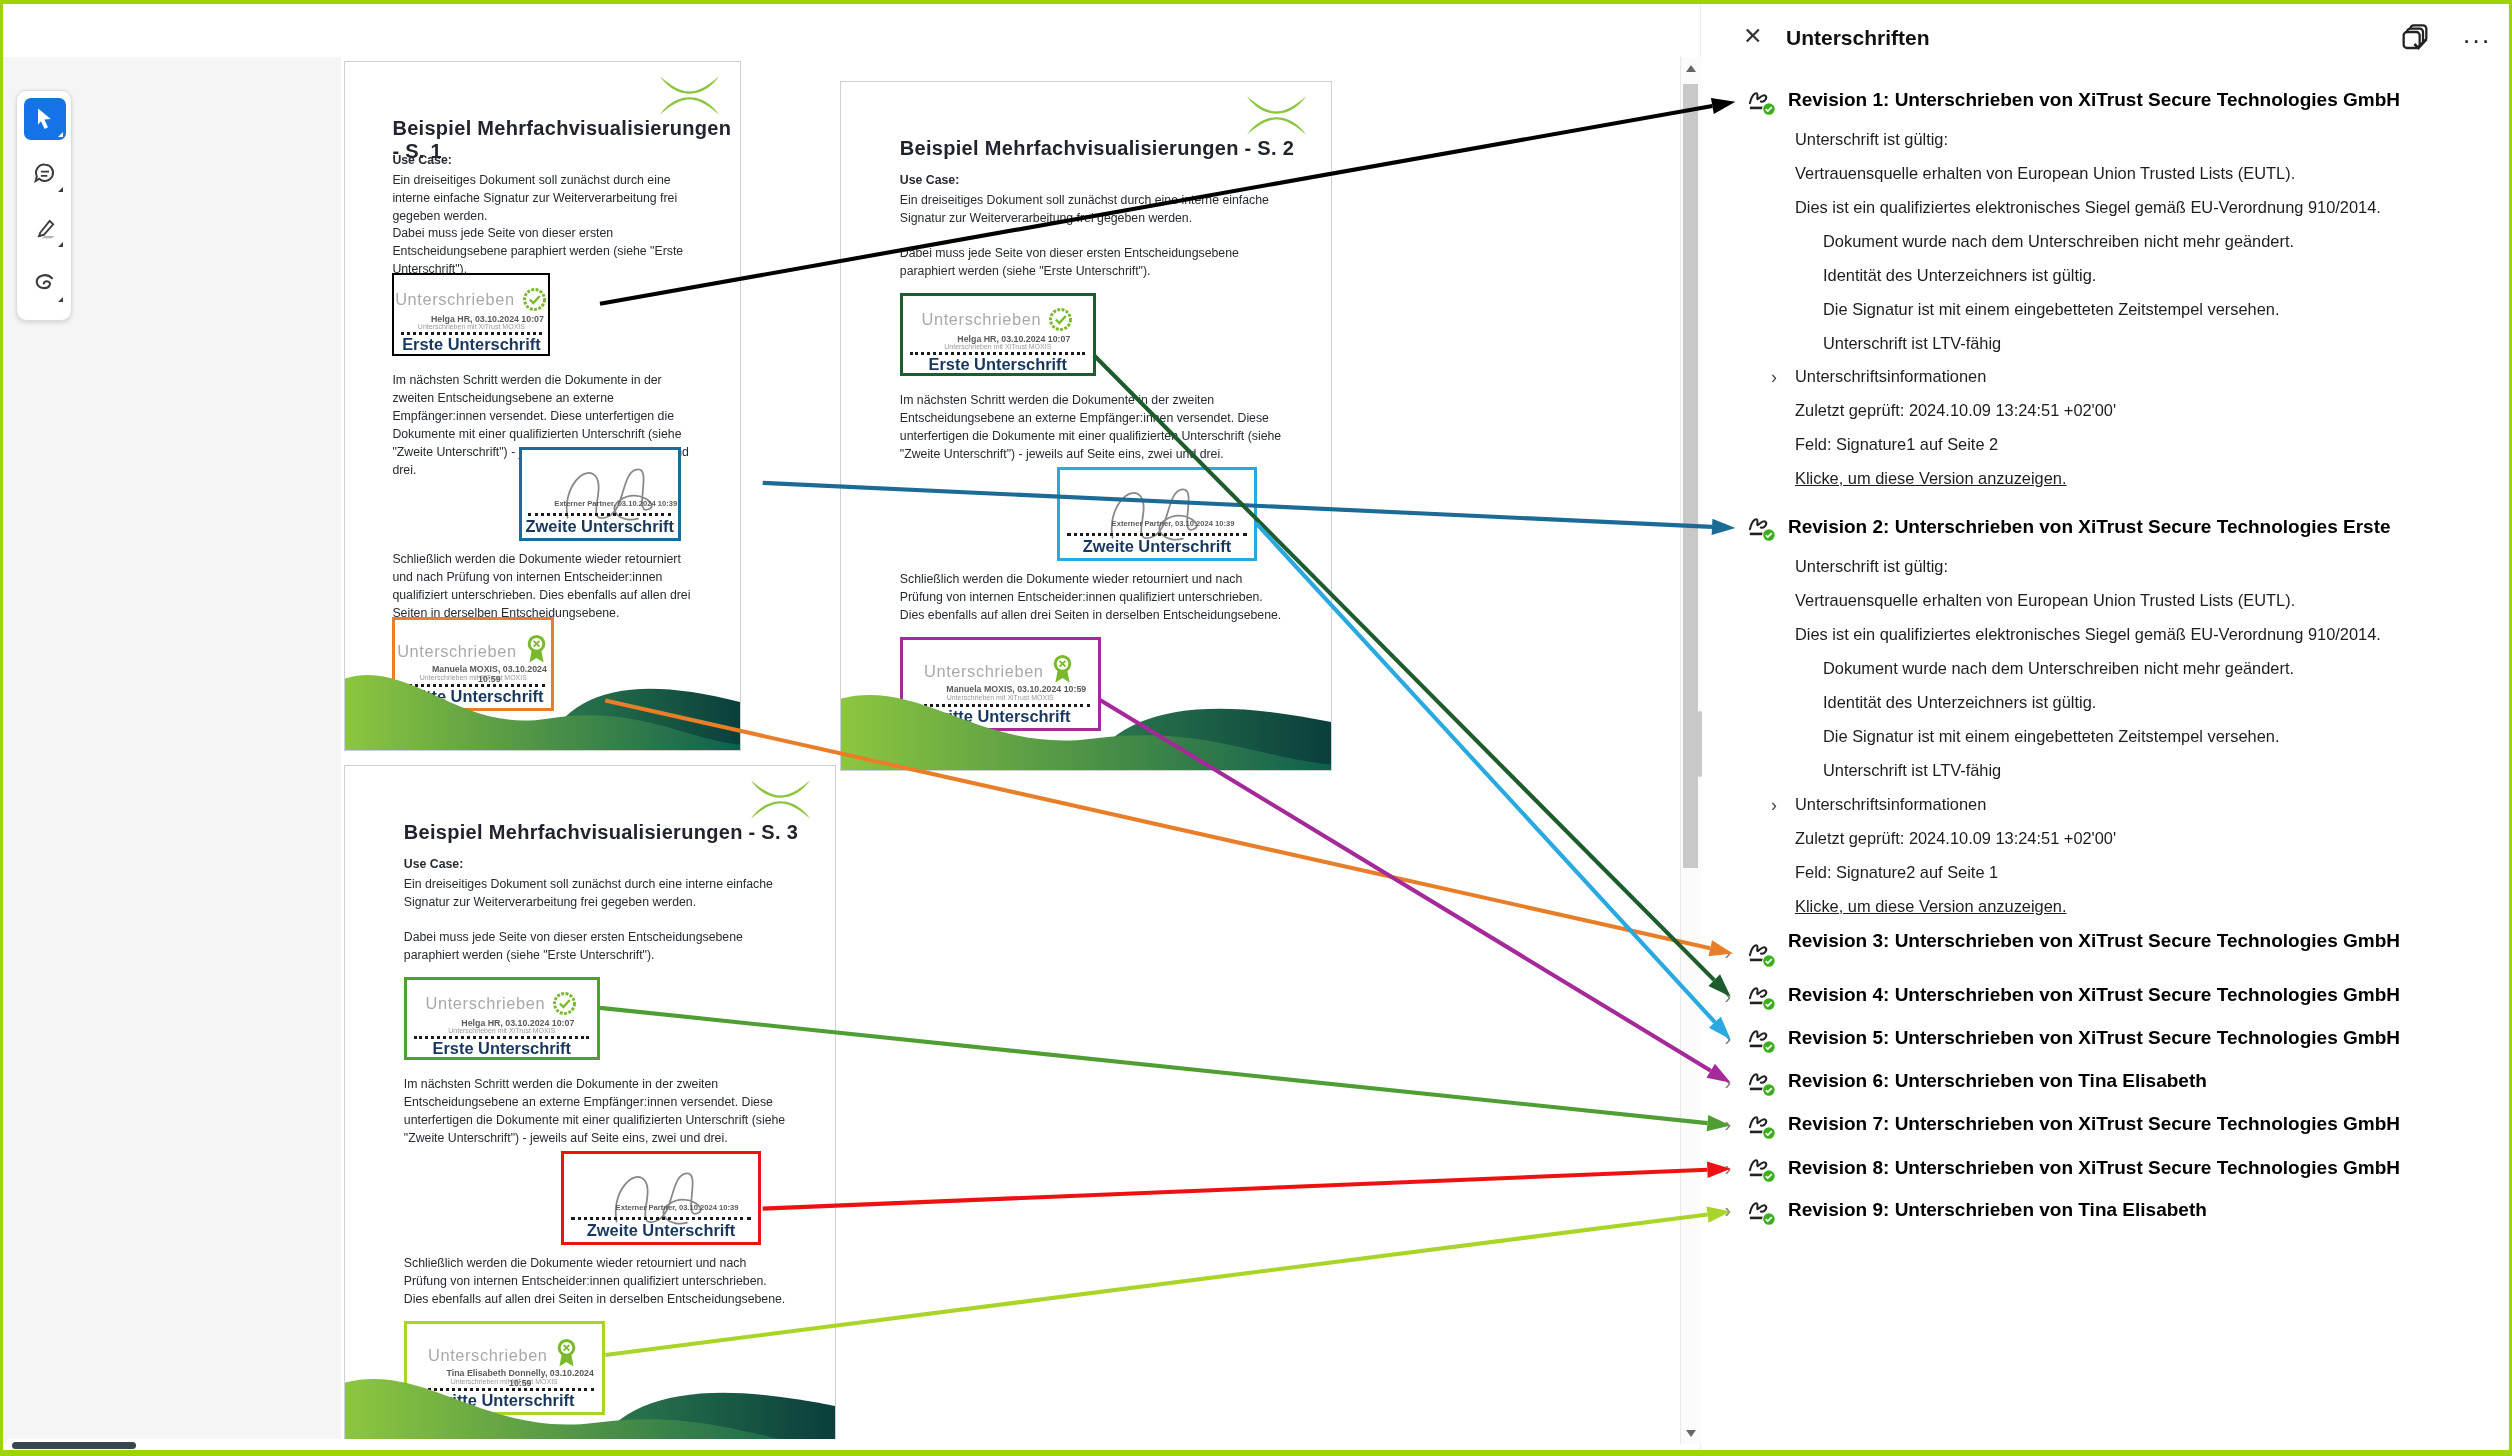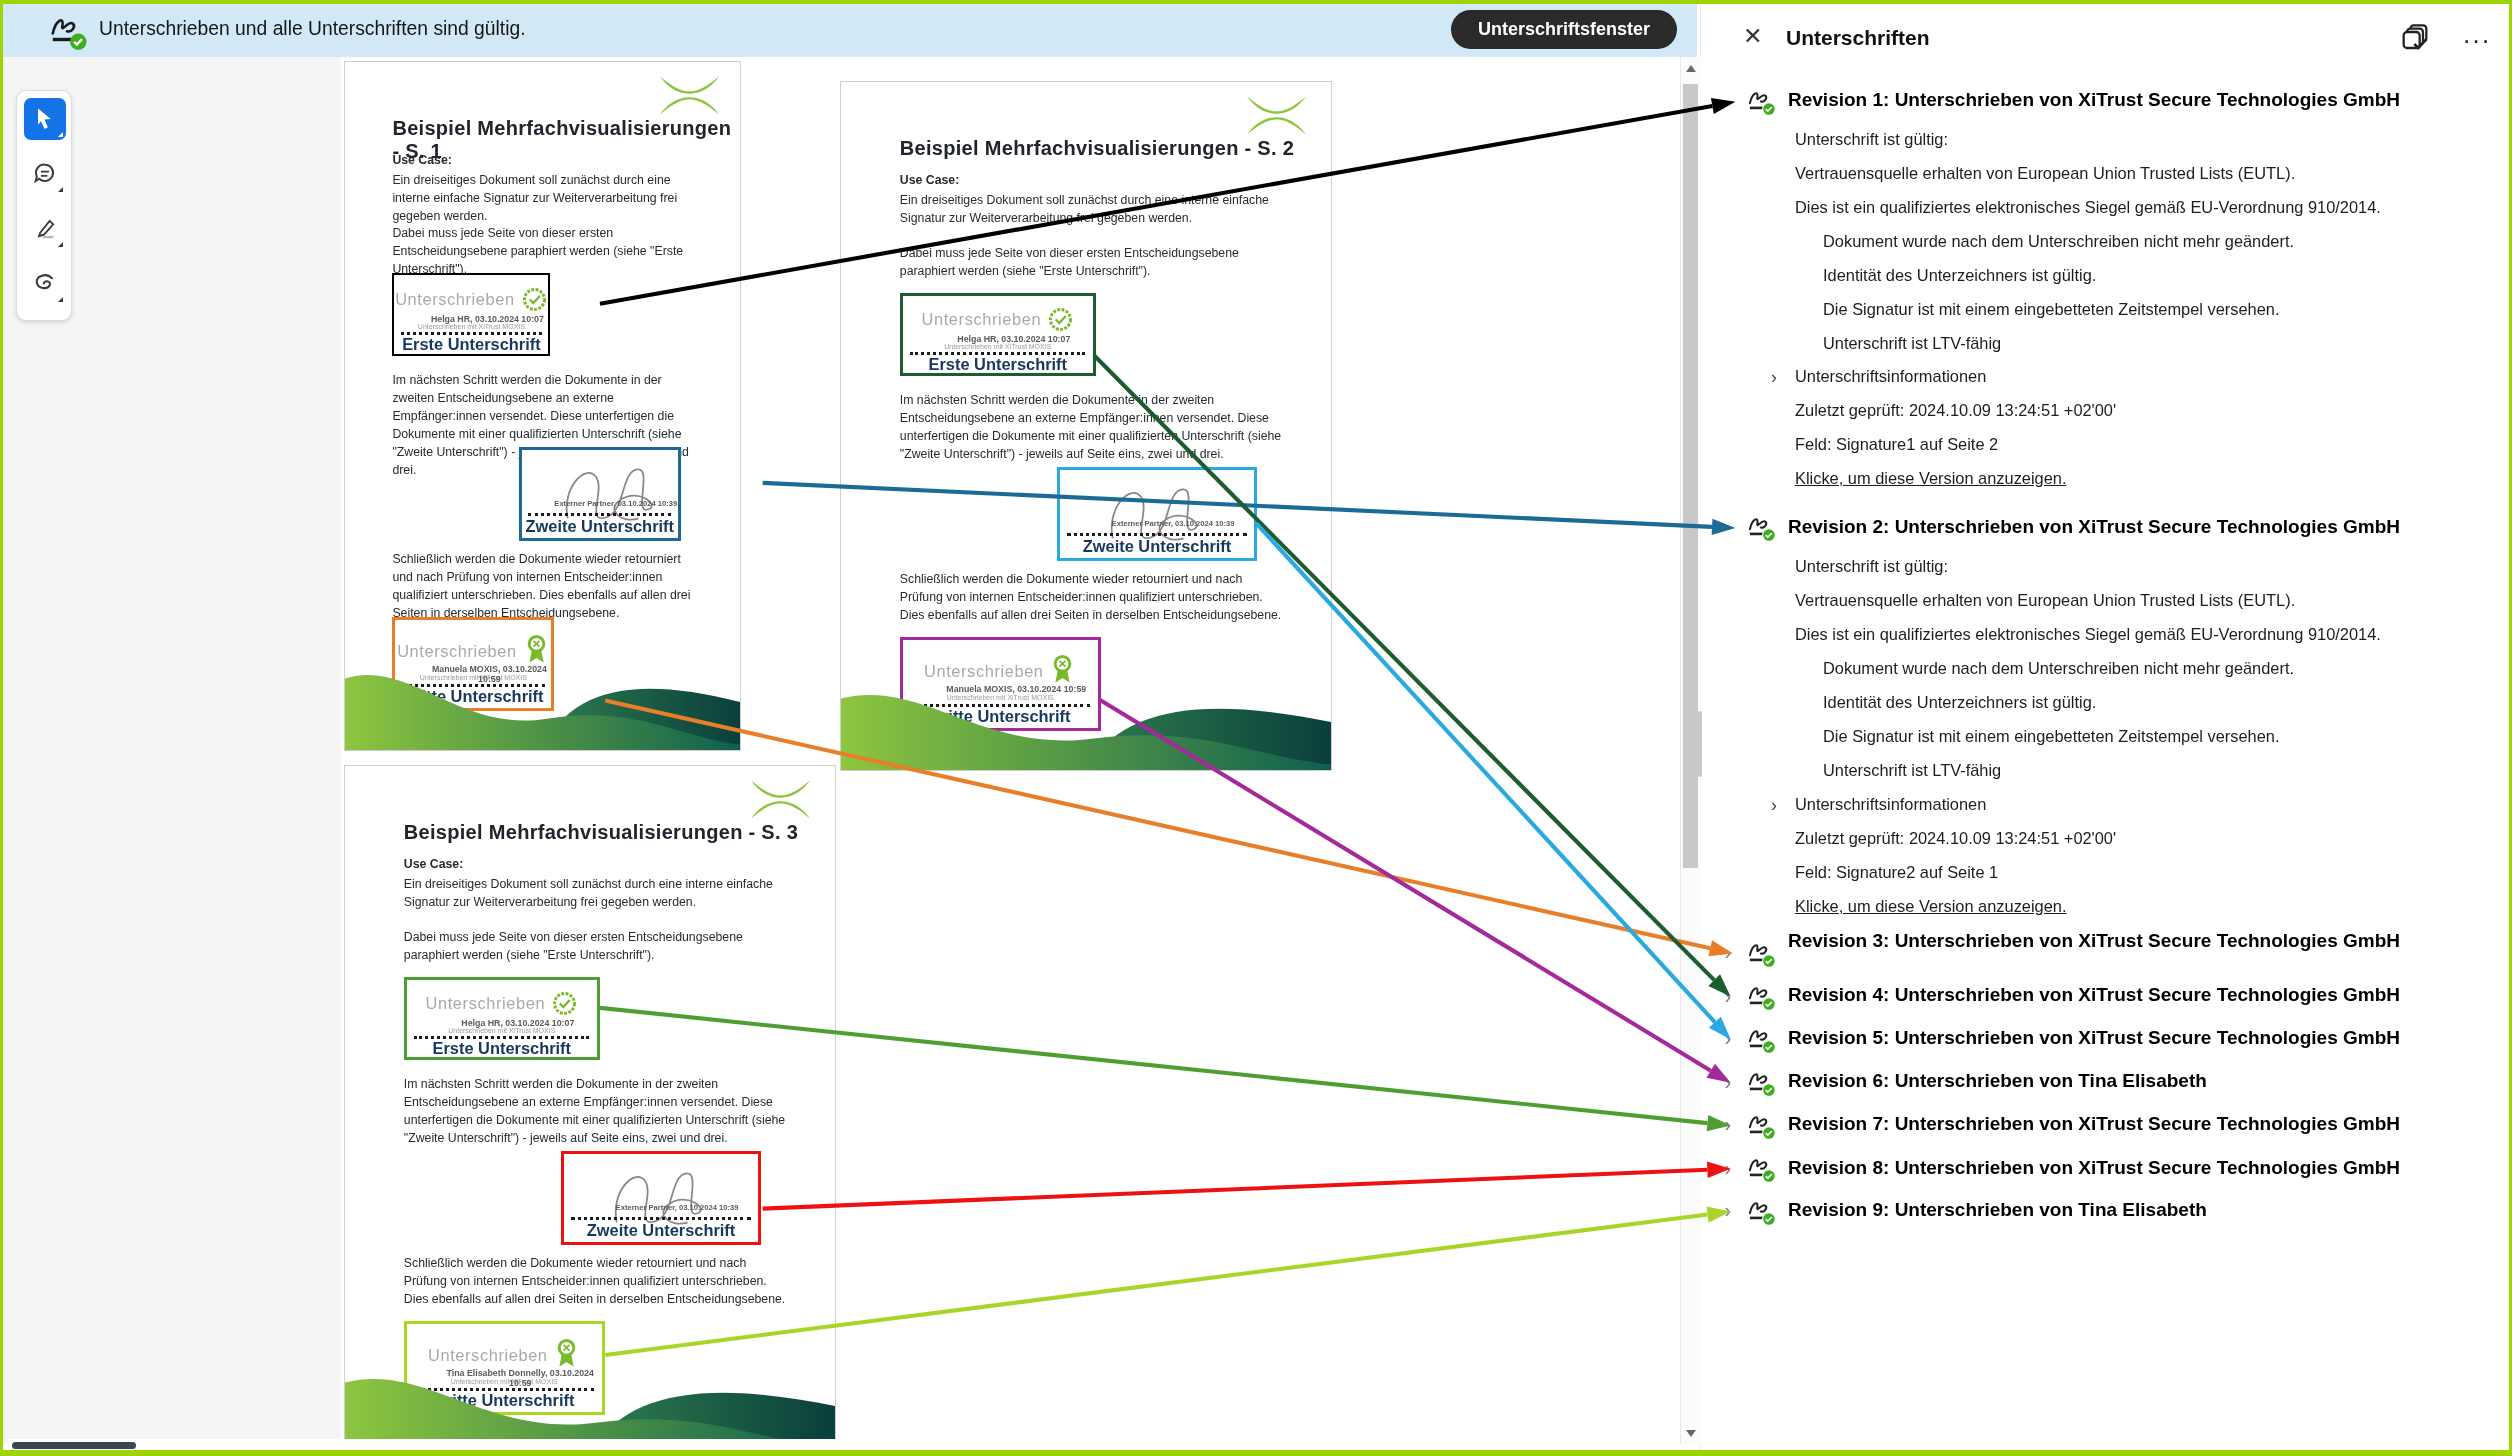--- a/index.html
+++ b/index.html
@@ -57,32 +57,20 @@
   .detail-line.link{text-decoration:underline;cursor:pointer;}
   .info-chev{font-size:17.6px;color:#444;}
   #splitter{left:1695px;top:707px;width:3.5px;height:66px;background:#c9c9c9;border-radius:1.8px;z-index:30;}
   #overlay{left:0;top:0;width:2512px;height:1457px;z-index:60;pointer-events:none;}
 </style>
 </head>
 <body>
 
 <div id="app">
 
-  <div id="banner" class="abs">
-    <span class="abs" style="left:46px;top:7px;">
-      <svg width="39" height="39" viewBox="0 0 52 52">
-        <path d="M5 30 C 9 12 20 7 18 19 C 16 31 26 11 32 17 C 36 21 30 29 24 27" stroke="#1a1a1a" stroke-width="3.5" fill="none" stroke-linecap="round"></path>
-        <path d="M5 38 H34" stroke="#1a1a1a" stroke-width="4.5"></path>
-        <circle cx="39" cy="41" r="11" fill="#3cae1e"></circle>
-        <path d="M33.5 41 l3.6 3.6 l7-7.2" stroke="#fff" stroke-width="3.2" fill="none"></path>
-      </svg>
-    </span>
-    <span id="banner-text" class="abs">Unterschrieben und alle Unterschriften sind gültig.</span>
-    <button id="sig-panel-btn" class="abs">Unterschriftsfenster</button>
-  </div>
 
   <div id="left-rail" class="abs">
     <div id="toolbar" class="abs">
         <div class="abs tool-btn active" style="top:7px;">
     <span><svg width="28" height="28" viewBox="0 0 48 48">
               <path d="M12 6 L34 24 L23 25 L29 38 L23.5 41 L17 28 L12 34 Z" fill="#ffffff"></path>
             </svg></span>
     <span class="tool-tri"></span></div>
         <div class="abs tool-btn " style="top:62px;">
     <span><svg width="28" height="28" viewBox="0 0 48 48">
@@ -317,21 +305,21 @@
         <span class="abs detail-line " style="left:94px;top:363px;">Unterschriftsinformationen</span>
         <span class="abs detail-line " style="left:94px;top:397px;">Zuletzt geprüft: 2024.10.09 13:24:51 +02'00'</span>
         <span class="abs detail-line " style="left:94px;top:431px;">Feld: Signature1 auf Seite 2</span>
         <span class="abs detail-line link" style="left:94px;top:465px;">Klicke, um diese Version anzuzeigen.</span>
         <span class="abs" style="left:46px;top:508px;"><svg width="30" height="30" viewBox="0 0 52 52">
   <path d="M5 30 C 9 12 20 7 18 19 C 16 31 26 11 32 17 C 36 21 30 29 24 27" stroke="#222" stroke-width="3.5" fill="none" stroke-linecap="round"></path>
   <path d="M5 38 H34" stroke="#222" stroke-width="4.5"></path>
   <circle cx="38" cy="40" r="11" fill="#3cae1e" stroke="#fff" stroke-width="2"></circle>
   <path d="M32.5 40 l3.5 3.5 l7 -7" stroke="#fff" stroke-width="3" fill="none"></path>
           </svg></span>
-        <span class="abs rev-title" style="left:87px;top:512px;">Revision 2: Unterschrieben von XiTrust Secure Technologies GmbH</span>
+        <span class="abs rev-title" style="left:87px;top:512px;">Revision 2: Unterschrieben von XiTrust Secure Technologies Erste</span>
         <span class="abs detail-line " style="left:94px;top:553px;">Unterschrift ist gültig:</span>
         <span class="abs detail-line " style="left:94px;top:587px;">Vertrauensquelle erhalten von European Union Trusted Lists (EUTL).</span>
         <span class="abs detail-line " style="left:94px;top:621px;">Dies ist ein qualifiziertes elektronisches Siegel gemäß EU-Verordnung 910/2014.</span>
         <span class="abs detail-line " style="left:122px;top:655px;">Dokument wurde nach dem Unterschreiben nicht mehr geändert.</span>
         <span class="abs detail-line " style="left:122px;top:689px;">Identität des Unterzeichners ist gültig.</span>
         <span class="abs detail-line " style="left:122px;top:723px;">Die Signatur ist mit einem eingebetteten Zeitstempel versehen.</span>
         <span class="abs detail-line " style="left:122px;top:757px;">Unterschrift ist LTV-fähig</span>
         <span class="abs info-chev" style="left:70px;top:791px;">›</span>
         <span class="abs detail-line " style="left:94px;top:791px;">Unterschriftsinformationen</span>
         <span class="abs detail-line " style="left:94px;top:825px;">Zuletzt geprüft: 2024.10.09 13:24:51 +02'00'</span>

